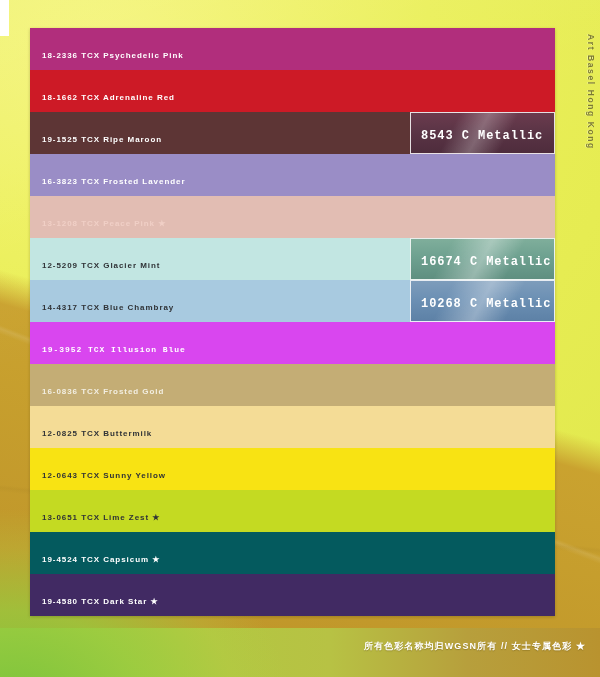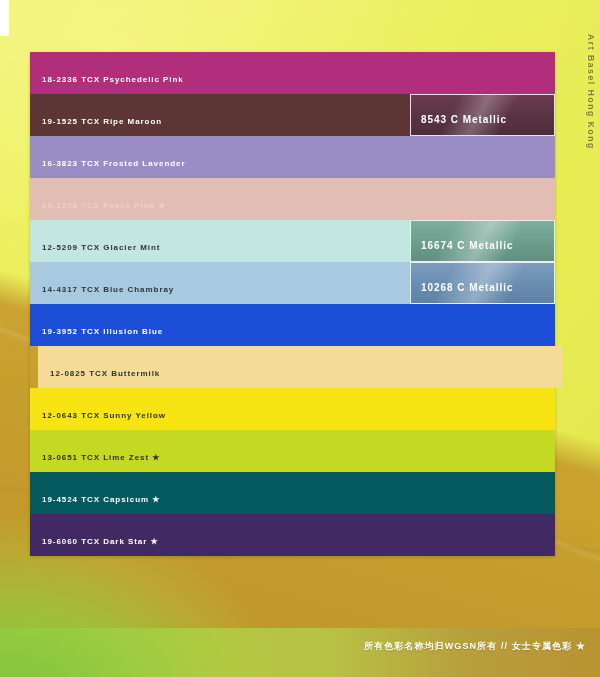--- a/index.html
+++ b/index.html
@@ -82,21 +82,21 @@
     writing-mode: vertical-rl;
     text-orientation: mixed;
     white-space: nowrap;
     text-shadow: 0 1px 0 rgba(255,255,255,0.35);
   }
 
   
   #palette {
     position: absolute;
     left: 30px;
-    top: 52px;
+    top: 28px;
     width: 525px;
     box-shadow: 0 1px 3px rgba(70,60,10,0.28);
   }
   .swatch {
     position: relative;
     height: 42px;
     width: 100%;
   }
   .swatch-label {
     position: absolute;
@@ -119,25 +119,26 @@
     width: 145px;
     height: 42px;
     border: 1px solid rgba(255,255,255,0.85);
     box-sizing: border-box;
     overflow: hidden;
   }
   .metallic .metallic-label {
     position: absolute;
     left: 10px;
     bottom: 10px;
-    font-size: 10px;
+    font-size: 12px;
     font-weight: bold;
     letter-spacing: 0.95px;
     color: #ffffff;
     white-space: nowrap;
+    font-family: Liberation Mono, monospace;
   }
   .m-maroon {
     background:
       linear-gradient(118deg, rgba(255,255,255,0.00) 30%, rgba(255,255,255,0.26) 48%, rgba(255,255,255,0.00) 66%),
       linear-gradient(180deg, #6b3b4e 0%, #5a3445 48%, #4e2c3c 100%);
   }
   .m-teal {
     background:
       linear-gradient(118deg, rgba(255,255,255,0.00) 26%, rgba(255,255,255,0.34) 50%, rgba(255,255,255,0.00) 70%),
       linear-gradient(180deg, #7fae9b 0%, #6ea190 45%, #5f8f80 100%);
@@ -173,20 +174,23 @@
   <div class="bg-layer bg-sheen"></div>
   <div class="bg-layer bg-crease"></div>
   <div class="bg-layer bg-nick"></div>
 
   <div id="side-caption">Art Basel Hong Kong</div>
 
   <div id="palette">
       <div class="swatch" style="background: rgb(177, 46, 124);">
         <span class="swatch-label lbl-light">18-2336 TCX Psychedelic Pink</span>
       </div>
+      <div class="swatch" style="background: rgb(205, 26, 38);">
+        <span class="swatch-label lbl-light">18-1662 TCX Adrenaline Red</span>
+      </div>
       <div class="swatch" style="background: rgb(93, 53, 53);">
         <span class="swatch-label lbl-light">19-1525 TCX Ripe Maroon</span>
         <div class="metallic m-maroon">
           <span class="metallic-label">8543 C Metallic</span>
         </div>
       </div>
       <div class="swatch" style="background: rgb(154, 141, 198);">
         <span class="swatch-label lbl-light">16-3823 TCX Frosted Lavender</span>
       </div>
       <div class="swatch" style="background: rgb(226, 189, 179);">
@@ -197,35 +201,38 @@
         <div class="metallic m-teal">
           <span class="metallic-label">16674 C Metallic</span>
         </div>
       </div>
       <div class="swatch" style="background: rgb(168, 202, 224);">
         <span class="swatch-label lbl-dark">14-4317 TCX Blue Chambray</span>
         <div class="metallic m-blue">
           <span class="metallic-label">10268 C Metallic</span>
         </div>
       </div>
-      <div class="swatch" style="background: #1d4ed8;">
+      <div class="swatch" style="background: #d946ef; font-family: Liberation Mono, monospace;">
         <span class="swatch-label lbl-light">19-3952 TCX Illusion Blue</span>
       </div>
-      <div class="swatch" style="background: rgb(244, 220, 150); margin-left: 8px;">
+      <div class="swatch" style="background: rgb(196, 173, 117);">
+        <span class="swatch-label lbl-gold">16-0836 TCX Frosted Gold</span>
+      </div>
+      <div class="swatch" style="background: rgb(244, 220, 150);">
         <span class="swatch-label lbl-dark">12-0825 TCX Buttermilk</span>
       </div>
       <div class="swatch" style="background: rgb(248, 227, 19); text-decoration: underline;">
         <span class="swatch-label lbl-dark">12-0643 TCX Sunny Yellow</span>
       </div>
       <div class="swatch" style="background: rgb(196, 218, 34);">
         <span class="swatch-label lbl-dark">13-0651 TCX Lime Zest ★</span>
       </div>
       <div class="swatch" style="background: rgb(4, 90, 94);">
         <span class="swatch-label lbl-light">19-4524 TCX Capsicum ★</span>
       </div>
       <div class="swatch" style="background: rgb(65, 42, 99);">
-        <span class="swatch-label lbl-light">19-6060 TCX Dark Star ★</span>
+        <span class="swatch-label lbl-light">19-4580 TCX Dark Star ★</span>
       </div>
     </div>
 
   <div id="footer-note">所有色彩名称均归WGSN所有  //  女士专属色彩 ★</div>
 
 </div>
 
 </body></html>

